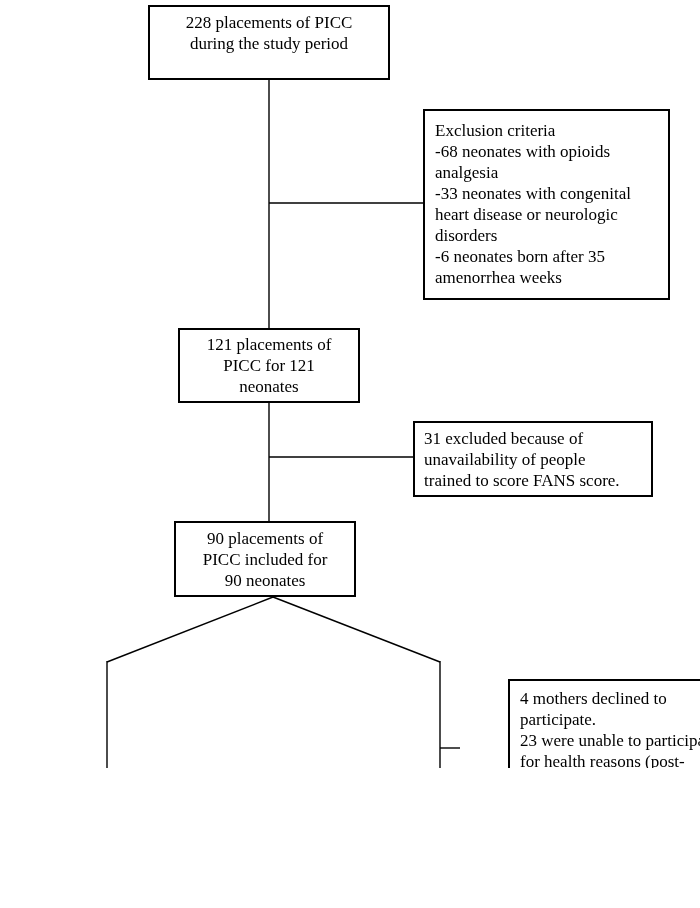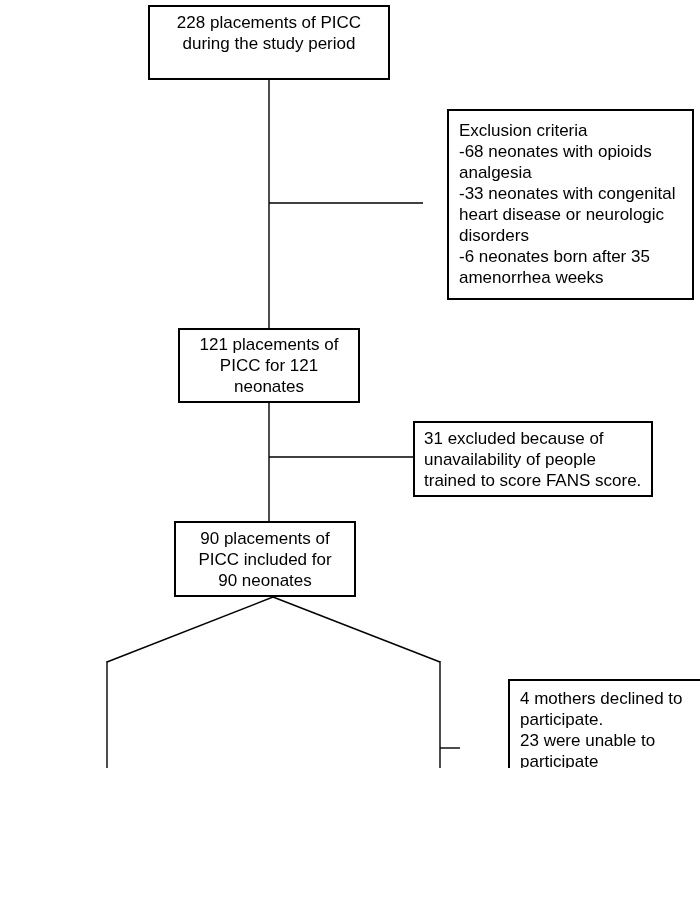--- a/index.html
+++ b/index.html
@@ -5,21 +5,21 @@
   html, body {
     margin: 0;
     padding: 0;
     background: #ffffff;
   }
   #stage {
     position: relative;
     width: 700px;
     height: 768px;
     background: #ffffff;
-    font-family: Liberation Sans, sans-serif;
+    font-family: Liberation Serif, serif;
     color: #000000;
     overflow: hidden;
   }
   #connectors {
     position: absolute;
     left: 0;
     top: 0;
     width: 700px;
     height: 908px;
   }
@@ -30,21 +30,21 @@
     background: #ffffff;
     font-size: 17px;
     line-height: 21px;
     white-space: pre-line;
     color: #000000;
   }
   .center { text-align: center; }
   .left   { text-align: left; }
 
   #box-total      { left: 148px; top: 5px;   width: 242px; height: 75px;  padding: 5px 4px;  }
-  #box-exclusion  { left: 423px; top: 109px; width: 247px; height: 191px; padding: 9px 6px 12px 10px; margin-left: 24px; }
+  #box-exclusion  { left: 423px; top: 109px; width: 247px; height: 191px; padding: 9px 6px 12px 10px; }
   #box-121        { left: 178px; top: 328px; width: 182px; height: 75px;  padding: 4px 2px;  }
   #box-31         { left: 413px; top: 421px; width: 240px; height: 76px;  padding: 5px 2px 5px 9px; }
   #box-90         { left: 174px; top: 521px; width: 182px; height: 76px;  padding: 5px 6px;  }
   #box-4mothers   { left: 460px; top: 679px; width: 232px; height: 141px; padding: 7px 0px 7px 10px; margin-left: 48px; }
   #box-34         { left: 2px;   top: 829px; width: 205px; height: 77px;  padding: 9px 4px 9px 12px; }
   #box-29         { left: 348px; top: 830px; width: 207px; height: 75px;  padding: 9px 4px;  }
 </style>
 </head>
 <body>
 

